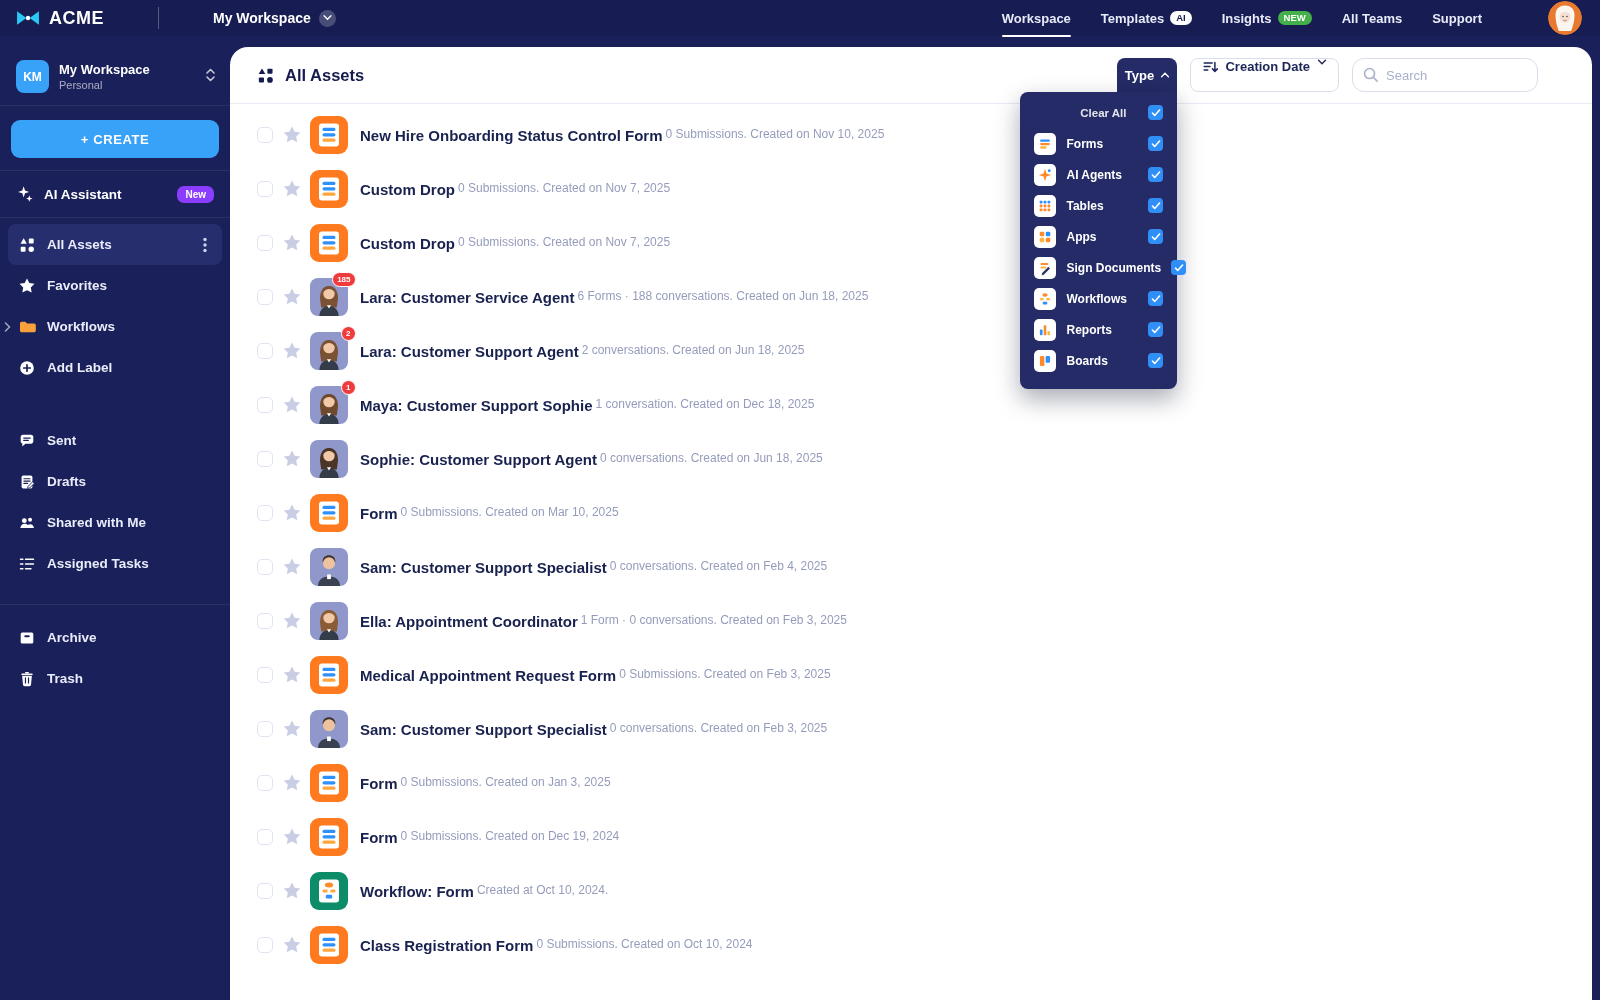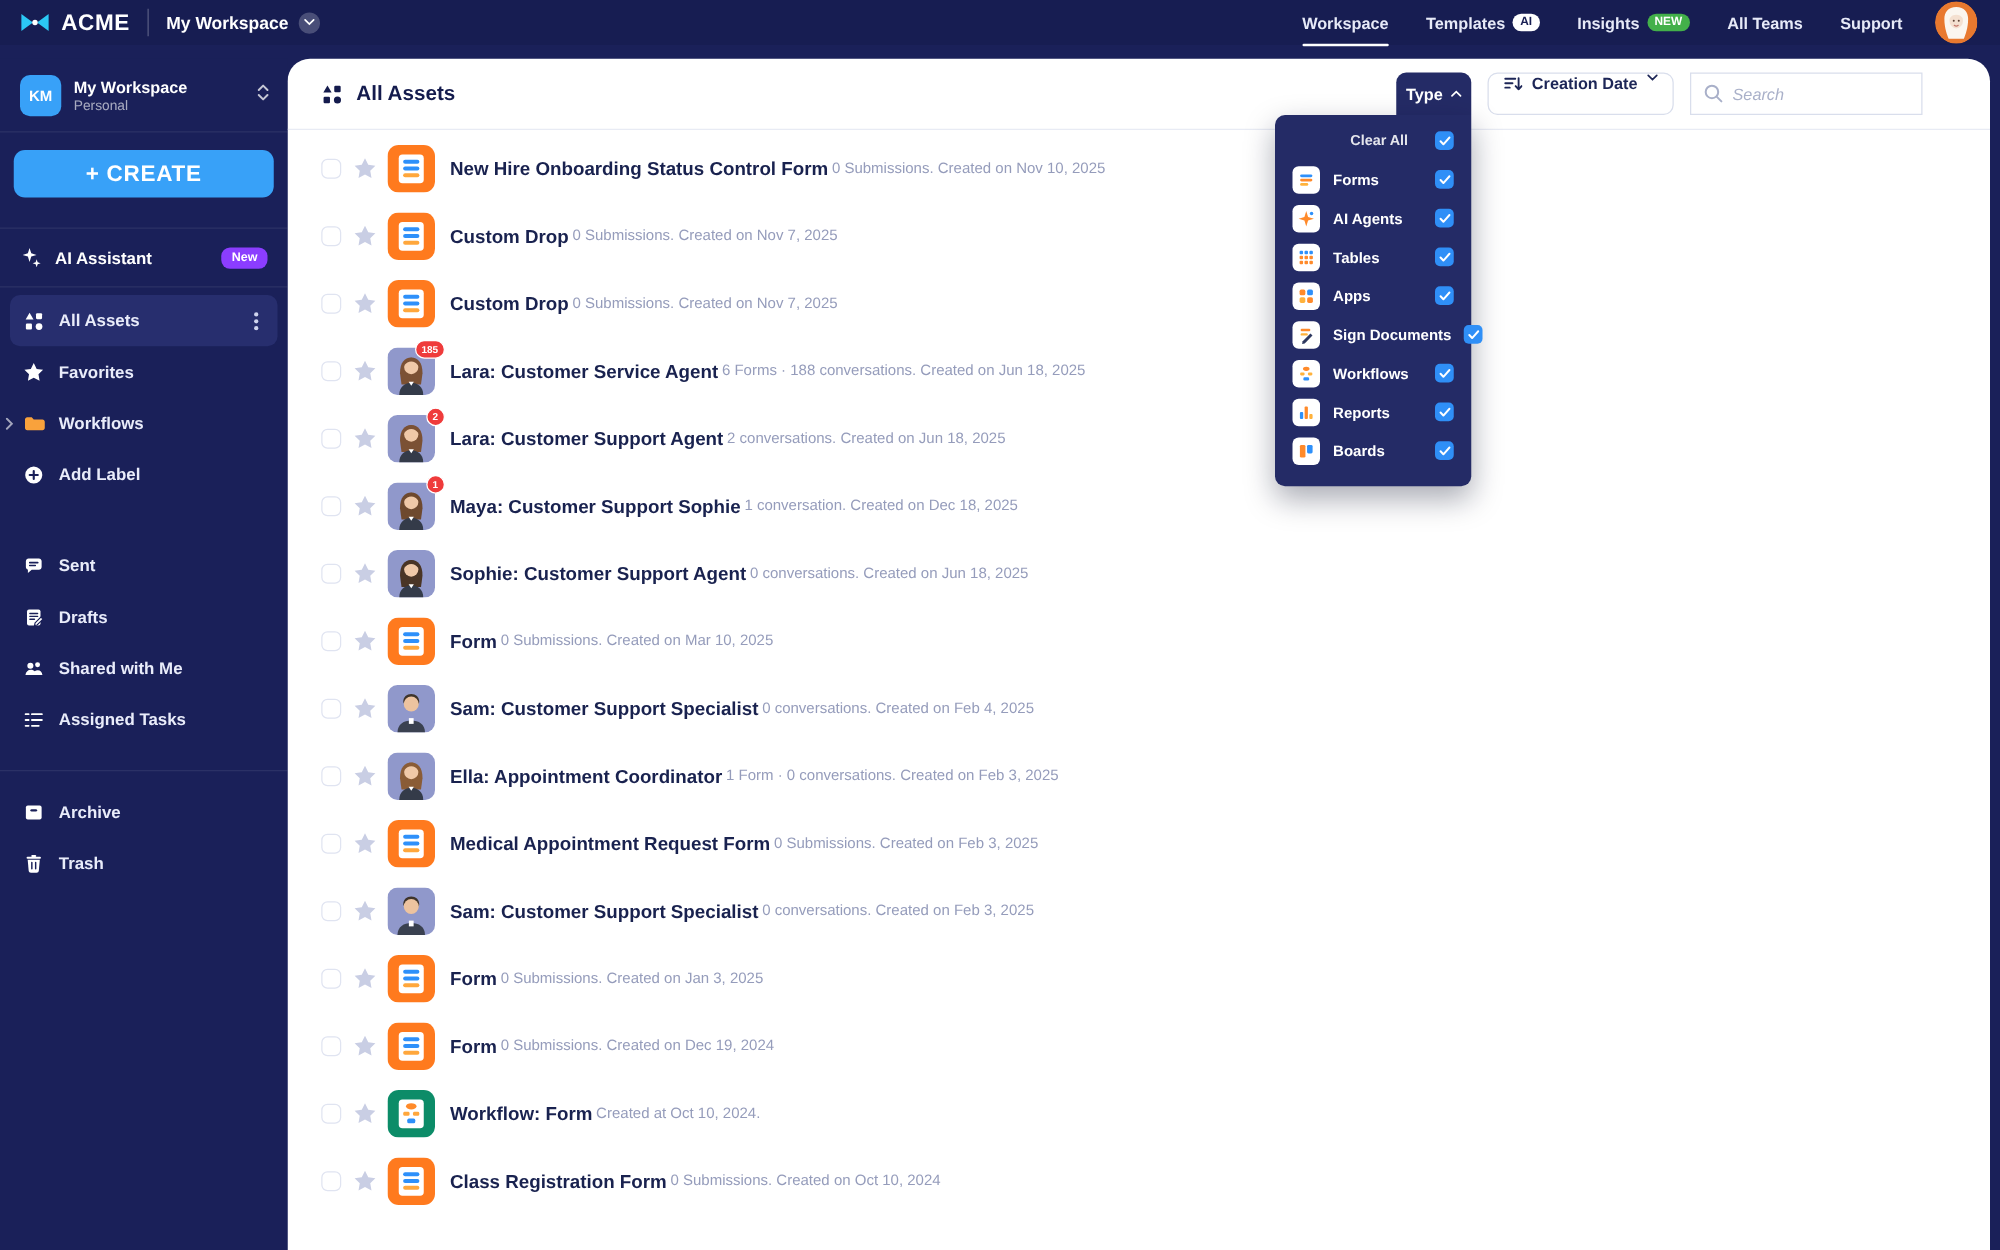--- a/index.html
+++ b/index.html
@@ -1,21 +1,21 @@
 <!DOCTYPE html>
 <html><head>
 <meta charset="utf-8">
 <style>
   * { margin:0; padding:0; box-sizing:border-box; }
   html,body { width:1600px; height:1000px; overflow:hidden; }
   body { font-family:"Liberation Sans", sans-serif; background:#1A2059; position:relative; }
 
   
   .topbar { position:absolute; top:0; left:0; width:1600px; height:36px; background:#171D52;
-            display:flex; align-items:center; padding:0 18px 0 16px; color:#fff; z-index:30; }
+            display:flex; align-items:center; padding:0 18px 0 16px; color:#fff; z-index:30;gap:40px; }
   .brand { display:flex; align-items:center; gap:9px; }
   .brand-name { font-size:18px; font-weight:700; letter-spacing:.5px; color:#fff; }
   .brand-sep { width:1px; height:22px; background:rgba(255,255,255,.28); margin:0 14px; }
   .ws-switch { display:flex; align-items:center; gap:8px; font-size:14px; font-weight:700; color:#fff; cursor:pointer; }
   .ws-chev { width:17px; height:17px; border-radius:50%; background:rgba(255,255,255,.22);
              display:flex; align-items:center; justify-content:center; }
   .topnav { margin-left:auto; display:flex; align-items:center; gap:30px; }
   .nav-item { position:relative; display:flex; align-items:center; gap:6px; font-size:13px; font-weight:700;
               color:#E7EAF8; cursor:pointer; height:47px; }
   .nav-item.active::after { content:""; position:absolute; bottom:5px; left:0; right:0; height:2px; background:#fff; border-radius:2px; }
@@ -25,22 +25,22 @@
   .user-avatar { width:34px; height:34px; border-radius:50%; overflow:hidden; margin-left:26px; cursor:pointer; flex:none; }
 
   
   .sidebar { position:absolute; top:47px; left:0; width:230px; bottom:0; background:#1A2059; color:#EDEFFA; z-index:20; }
   .ws-head { display:flex; align-items:center; gap:10px; padding:13px 14px 12px 16px; border-bottom:1px solid rgba(255,255,255,.08); cursor:pointer; }
   .ws-avatar { width:33px; height:33px; border-radius:8px; background:#38A1F8; color:#fff; font-size:12px; font-weight:700;
                display:flex; align-items:center; justify-content:center; flex:none; }
   .ws-meta { flex:1; min-width:0; }
   .ws-name { font-size:13px; font-weight:700; color:#fff; }
   .ws-type { font-size:11px; color:rgba(255,255,255,.62); margin-top:2px; }
-  .create-btn { display:block; margin:14px 11px 24px; height:38px; width:208px; background:#38A1F8; border:none; border-radius:9px;
-                color:#fff; font-family:inherit; font-size:18px; font-weight:700; letter-spacing:.6px; cursor:pointer; }
+  .create-btn { display:block; margin:14px 11px 12px; height:38px; width:208px; background:#38A1F8; border:none; border-radius:9px;
+                color:#fff; font-family:inherit; font-size:13px; font-weight:700; letter-spacing:.6px; cursor:pointer; }
   .ai-row { display:flex; align-items:center; gap:10px; height:48px; padding:0 16px;
             border-top:1px solid rgba(255,255,255,.08); border-bottom:1px solid rgba(255,255,255,.08); cursor:pointer; }
   .ai-label { font-size:13.5px; font-weight:700; color:#fff; flex:1; }
   .ai-badge { background:#8B3DFF; color:#fff; font-size:10px; font-weight:700; padding:3px 8px; border-radius:7px; }
   .side-group { padding:6px 8px 0; }
   .side-group.g2 { margin-top:26px; }
   .side-group.g3 { margin-top:20px; border-top:1px solid rgba(255,255,255,.08); padding-top:12px; }
   .side-item { position:relative; display:flex; align-items:center; gap:11px; height:41px; padding:0 10px;
                border-radius:8px; font-size:13.5px; font-weight:700; color:#E9ECFA; cursor:pointer; }
   .side-item.active { background:#272E6E; }
@@ -66,22 +66,22 @@
   .dd-item { display:flex; align-items:center; gap:10px; padding:4.5px 14px; cursor:pointer; }
   .dd-icon { width:22px; height:22px; background:#fff; border-radius:5px; flex:none; display:flex; align-items:center; justify-content:center; }
   .dd-icon svg { width:18px; height:18px; }
   .dd-label { flex:1; font-size:12px; font-weight:700; color:#fff; white-space:nowrap; }
   .dd-check { width:15px; height:15px; border-radius:4px; background:#2F8FF7; flex:none; display:flex; align-items:center; justify-content:center; }
   .dd-check svg { width:10px; height:10px; }
 
   .sort-btn { height:34px; background:#fff; border:1px solid #D9DEEC; border-radius:8px; padding:0 11px;
               display:flex; gap:7px; font-family:inherit; font-size:13px; font-weight:700; color:#1D2657; cursor:pointer; }
   .search-box { position:relative; width:186px; }
-  .search-box input { width:100%; height:34px; border:1px solid #D9DEEC; border-radius:0; padding:0 10px 0 33px;
-                      font-family:inherit; font-size:13px; color:#1D2657; outline:none;font-style:italic; }
+  .search-box input { width:100%; height:34px; border:1px solid #D9DEEC; border-radius:12px; padding:0 10px 0 33px;
+                      font-family:inherit; font-size:13px; color:#1D2657; outline:none; }
   .search-box input::placeholder { color:#A9B0C9; }
   .search-ic { position:absolute; left:10px; top:8px; width:17px; height:17px; }
 
   
   .alist { padding:4px 0 0; overflow:hidden; height:calc(100% - 57px); }
   .arow { display:flex; align-items:center; height:54px; padding:0 20px 0 27px; cursor:pointer; }
   .acheck { width:16px; height:16px; border:1.5px solid #E0E4F1; border-radius:5px; flex:none; }
   .astar { width:20px; height:20px; margin-left:9px; color:#C9CEE4; flex:none; display:flex; }
   .astar svg { width:20px; height:20px; }
   .aicon { position:relative; width:38px; height:38px; margin-left:8px; flex:none; }

